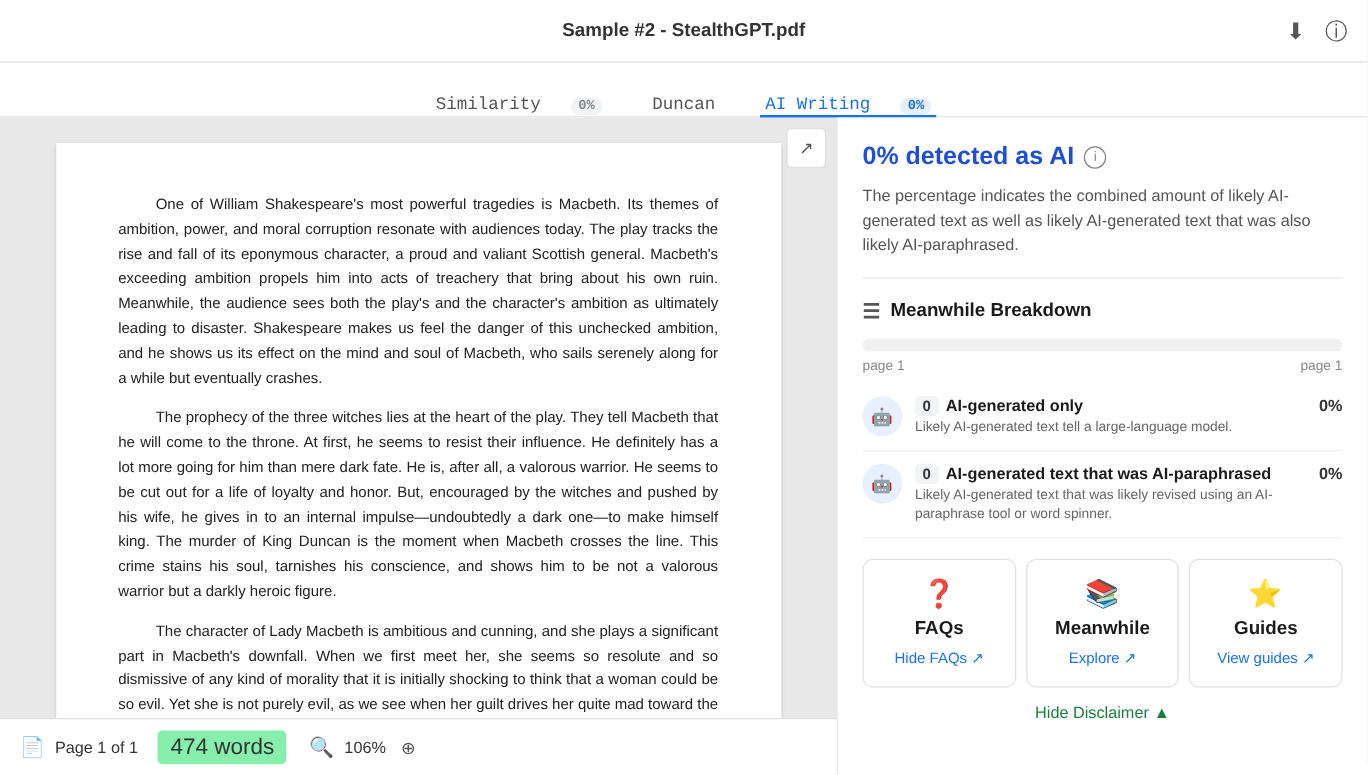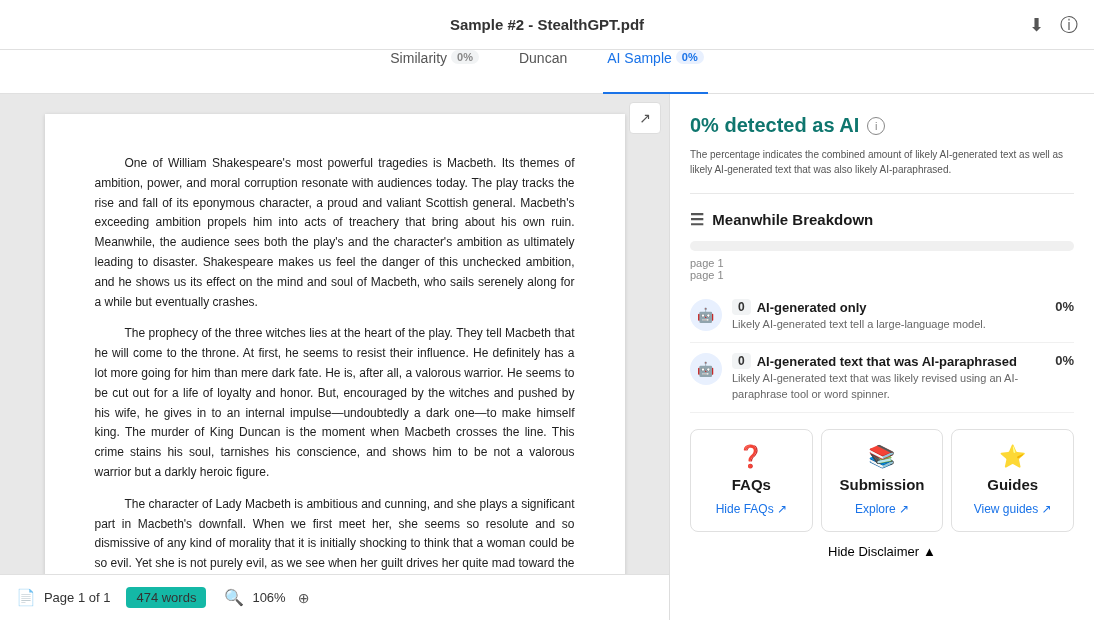--- a/index.html
+++ b/index.html
@@ -39,27 +39,28 @@
       border-bottom: 1px solid #e0e0e0;
       height: 44px;
       display: flex;
       align-items: center;
       justify-content: center;
       gap: 32px;
     }
     .tab-item {
       height: 44px;
       display: flex;
-      align-items: flex-start;
-      gap: 4px;
+      align-items: flex-end;
+      gap: 24px;
       font-size: 14px;
       color: #555;
       cursor: pointer;
       border-bottom: 2px solid transparent;
       padding: 0 4px;
+      font-family: Liberation Mono, monospace;
     }
     .tab-item.active {
       color: #1a73e8;
       border-bottom: 2px solid #1a73e8;
     }
     .tab-badge {
       font-size: 11px;
       padding: 1px 6px;
       border-radius: 10px;
       background: #e8f0fe;
@@ -139,23 +140,23 @@
       z-index: 10;
     }
     .page-indicator {
       display: flex;
       align-items: center;
       gap: 8px;
       font-size: 13px;
       color: #333;
     }
     .word-count {
-      font-size: 13px;
-      color: #333;
-      background: #14b8a6;
+      font-size: 18px;
+      color: #333;
+      background: #86efac;
       padding: 3px 10px;
       border-radius: 4px;
     }
     .zoom-controls {
       display: flex;
       align-items: center;
       gap: 6px;
       font-size: 13px;
       color: #333;
     }
@@ -181,36 +182,36 @@
     
     .ai-score-header {
       display: flex;
       align-items: center;
       gap: 8px;
       margin-bottom: 10px;
     }
     .ai-score-title {
       font-size: 20px;
       font-weight: 700;
-      color: #0f766e;
+      color: #1d4ed8;
     }
     .info-icon {
       width: 18px;
       height: 18px;
       border-radius: 50%;
       border: 1.5px solid #888;
       display: flex;
       align-items: center;
       justify-content: center;
       font-size: 11px;
       color: #888;
       cursor: pointer;
     }
     .ai-score-desc {
-      font-size: 10px;
+      font-size: 13px;
       color: #555;
       line-height: 1.5;
       margin-bottom: 16px;
       padding-bottom: 16px;
       border-bottom: 1px solid #e8e8e8;
     }
 
     
     .breakdown-header {
       display: flex;
@@ -240,21 +241,20 @@
       height: 100%;
       background: #4caf50;
       border-radius: 5px;
     }
     .progress-labels {
       display: flex;
       justify-content: space-between;
       font-size: 11px;
       color: #888;
       margin-bottom: 8px;
-      flex-direction: column;
     }
 
     
     .detection-item {
       display: flex;
       align-items: flex-start;
       gap: 10px;
       padding: 10px 0;
       border-bottom: 1px solid #f0f0f0;
     }
@@ -331,21 +331,21 @@
       font-size: 12px;
       color: #1a73e8;
       cursor: pointer;
       text-decoration: none;
     }
 
     
     .hide-disclaimer {
       text-align: center;
       font-size: 13px;
-      color: #000000;
+      color: #15803d;
       cursor: pointer;
       display: flex;
       align-items: center;
       justify-content: center;
       gap: 4px;
     }
   </style>
 </head>
 <body>
 
@@ -359,21 +359,21 @@
 
 <div class="tabs-bar">
   <div class="tab-item">
     <span>Similarity</span>
     <span class="tab-badge neutral">0%</span>
   </div>
   <div class="tab-item">
     <span>Duncan</span>
   </div>
   <div class="tab-item active">
-    <span>AI Sample</span>
+    <span>AI Writing</span>
     <span class="tab-badge">0%</span>
   </div>
 </div>
 
 <div class="main-content">
 
   <div class="pdf-panel">
     <div class="expand-btn">
       <span>↗</span>
     </div>
@@ -453,21 +453,21 @@
     </div>
 
     <div class="help-cards">
       <div class="help-card">
         <div class="help-card-icon">❓</div>
         <div class="help-card-title">FAQs</div>
         <a class="help-card-link">Hide FAQs ↗</a>
       </div>
       <div class="help-card">
         <div class="help-card-icon">📚</div>
-        <div class="help-card-title">Submission</div>
+        <div class="help-card-title">Meanwhile</div>
         <a class="help-card-link">Explore ↗</a>
       </div>
       <div class="help-card">
         <div class="help-card-icon">⭐</div>
         <div class="help-card-title">Guides</div>
         <a class="help-card-link">View guides ↗</a>
       </div>
     </div>
 
     <div class="hide-disclaimer">

